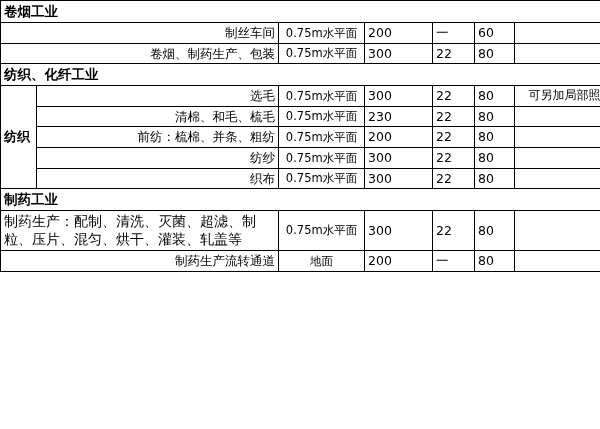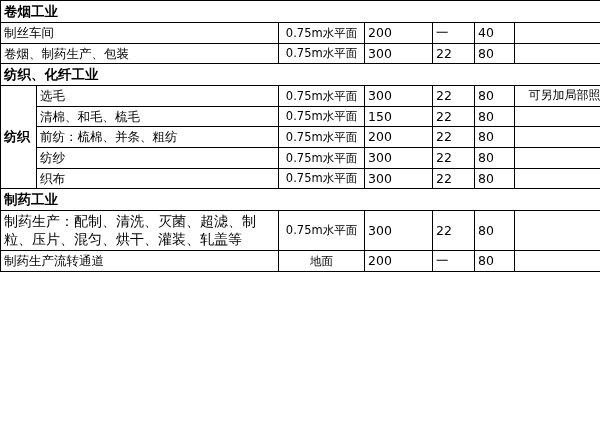--- a/index.html
+++ b/index.html
@@ -40,21 +40,21 @@
   col.c-ugr     { width: 42px; }
   col.c-ra      { width: 40px; }
   col.c-note    { width: 112px; }
 
   .section {
     font-weight: bold;
     font-size: 13.5px;
     text-align: left;
     padding-left: 4px;
   }
-  .ctr { text-align: left; margin-top: 20px; }
+  .ctr { text-align: right; margin-top: 20px; }
   .grp {
     text-align: left;
     font-weight: bold;
     font-size: 13px;
     margin-left: 20px;
   }
   .ref { text-align: center; font-size: 11.5px; margin-left: 48px; }
   .num { text-align: left; font-size: 12.5px; }
   .note { text-align: center; font-size: 12px; }
   .wrapname { text-align: left; font-size: 14px; padding-left: 2px; }
@@ -76,21 +76,21 @@
     <tbody>
 
       <tr>
         <td colspan="7" class="section">卷烟工业</td>
       </tr>
       <tr>
         <td colspan="2" class="ctr">制丝车间</td>
         <td class="ref">0.75m水平面</td>
         <td class="num">200</td>
         <td class="num">一</td>
-        <td class="num">40</td>
+        <td class="num">60</td>
         <td class="note"></td>
       </tr>
       <tr>
         <td colspan="2" class="ctr">卷烟、制药生产、包装</td>
         <td class="ref">0.75m水平面</td>
         <td class="num">300</td>
         <td class="num">22</td>
         <td class="num">80</td>
         <td class="note"></td>
       </tr>
@@ -103,21 +103,21 @@
         <td class="ctr">选毛</td>
         <td class="ref">0.75m水平面</td>
         <td class="num">300</td>
         <td class="num">22</td>
         <td class="num">80</td>
         <td class="note">可另加局部照明</td>
       </tr>
       <tr>
         <td class="ctr">清棉、和毛、梳毛</td>
         <td class="ref">0.75m水平面</td>
-        <td class="num">150</td>
+        <td class="num">230</td>
         <td class="num">22</td>
         <td class="num">80</td>
         <td class="note"></td>
       </tr>
       <tr>
         <td class="ctr">前纺：梳棉、并条、粗纺</td>
         <td class="ref">0.75m水平面</td>
         <td class="num">200</td>
         <td class="num">22</td>
         <td class="num">80</td>

